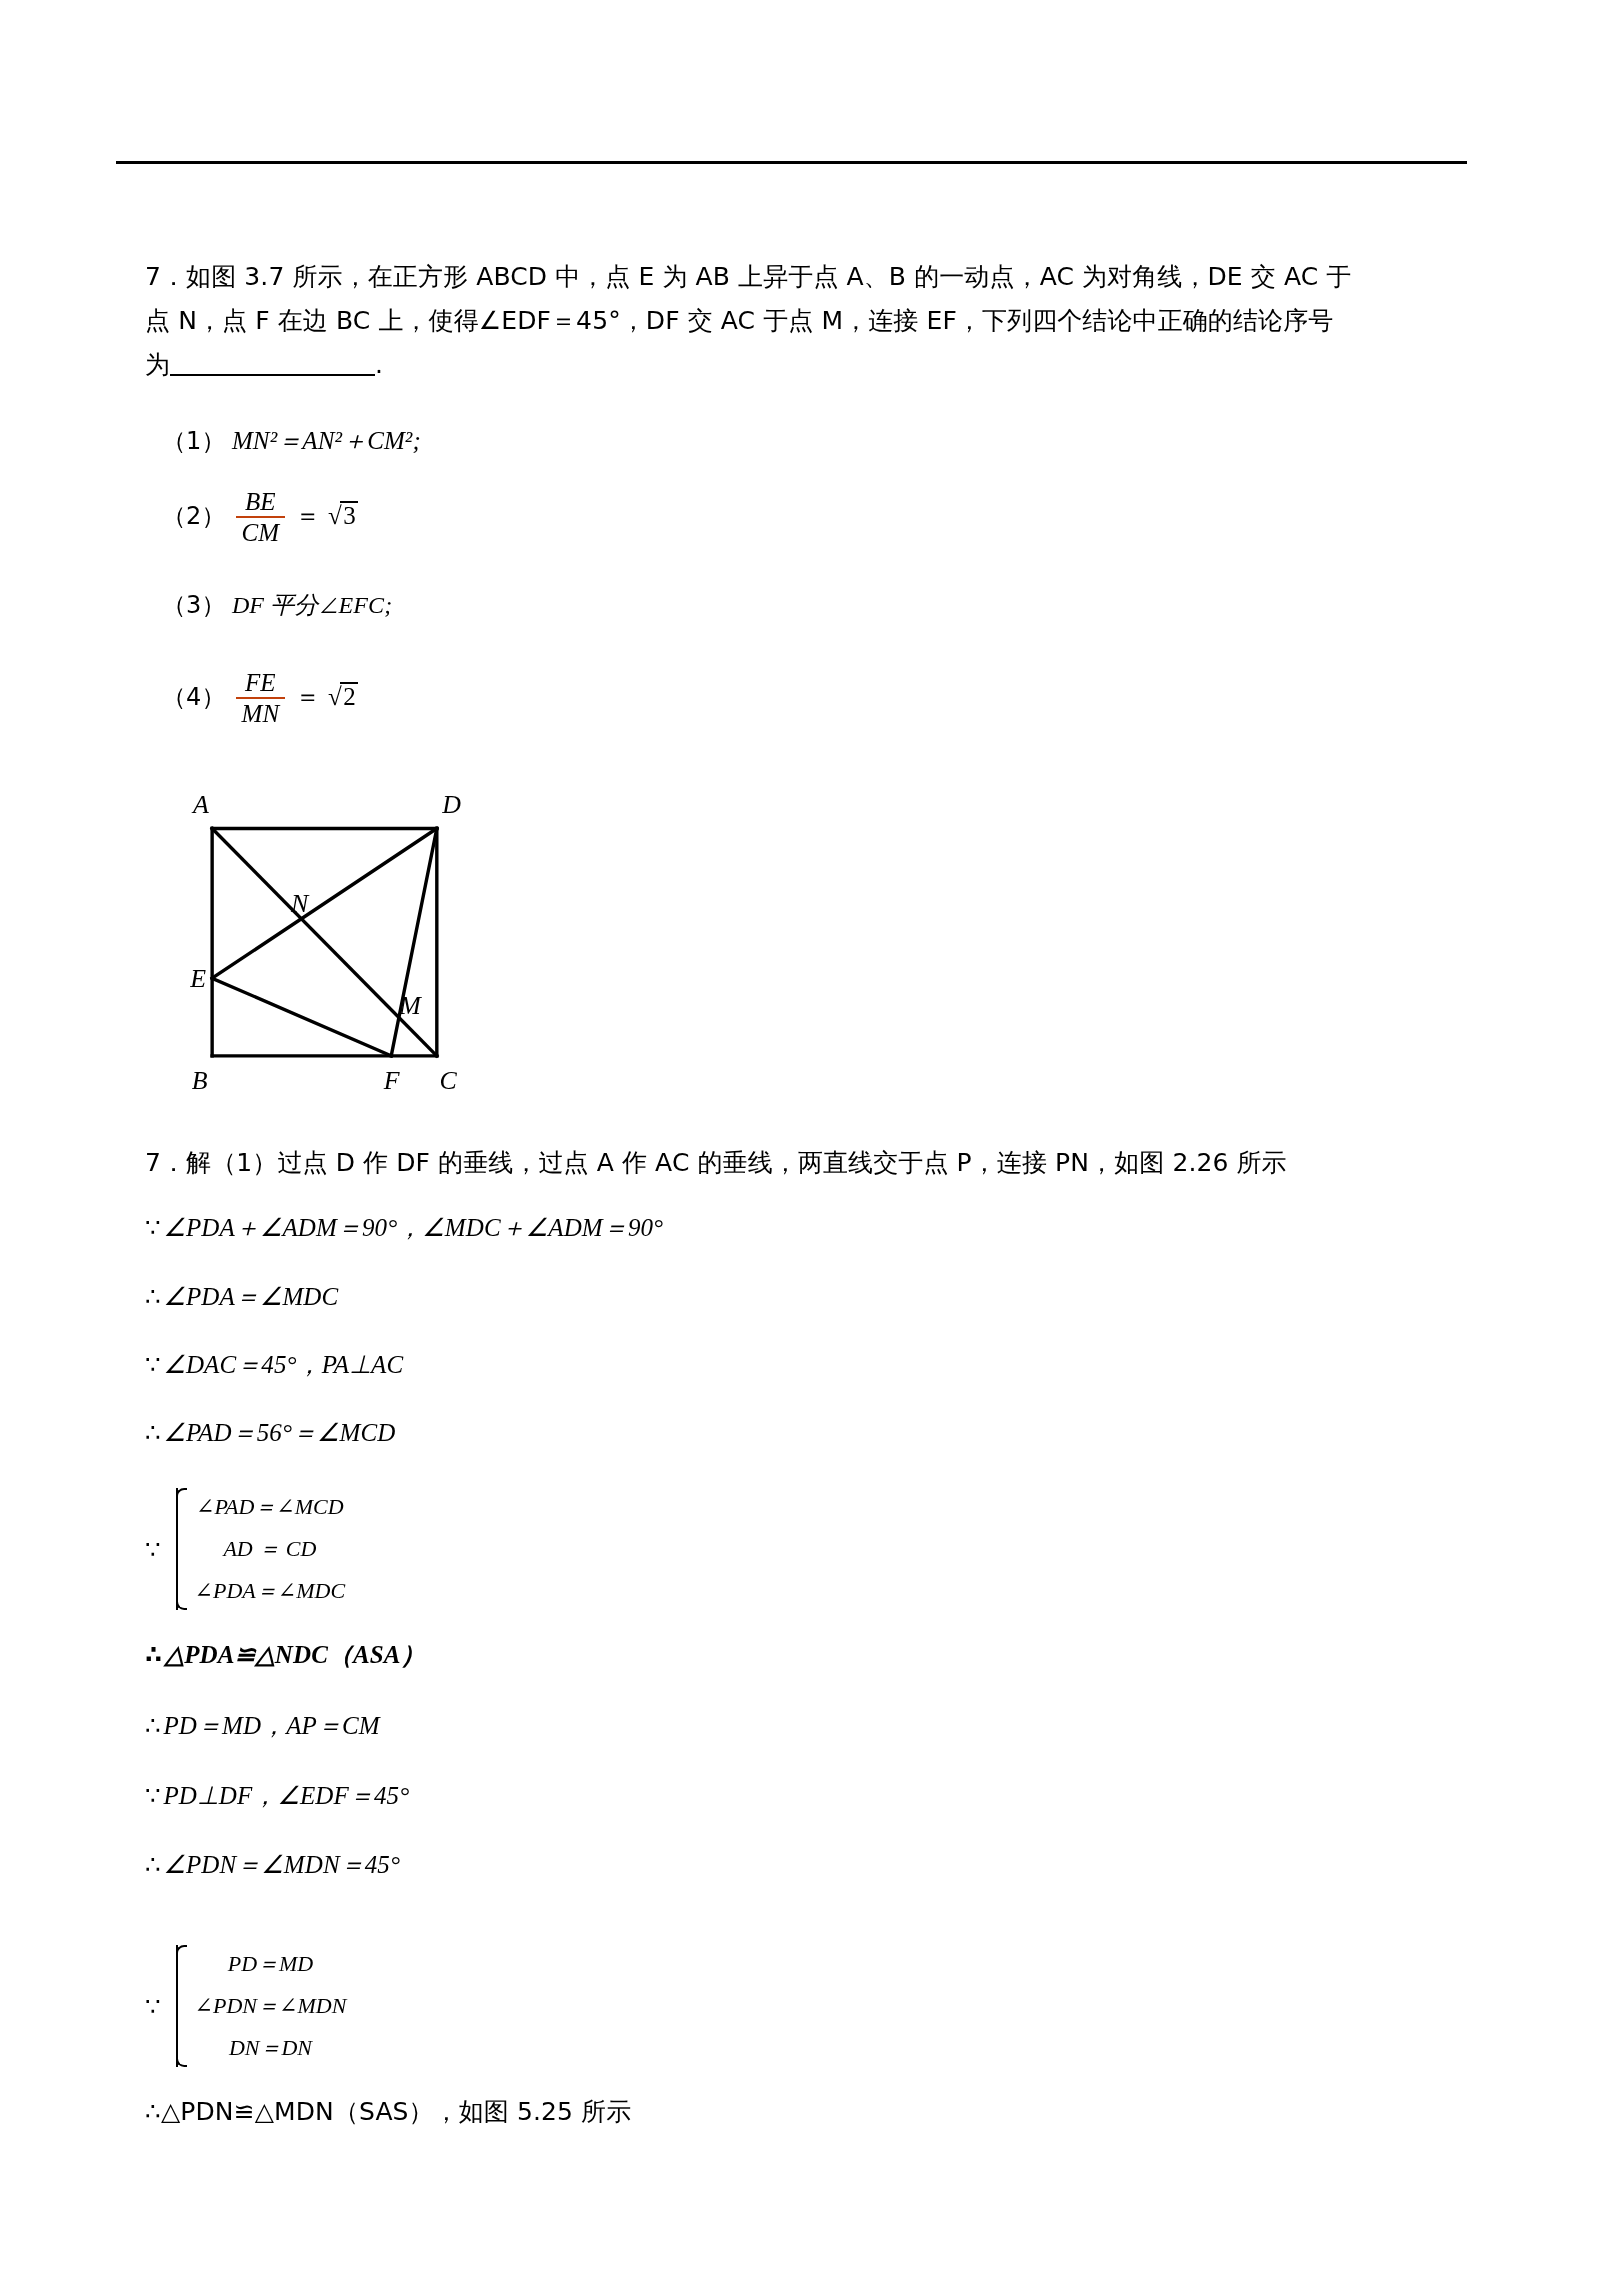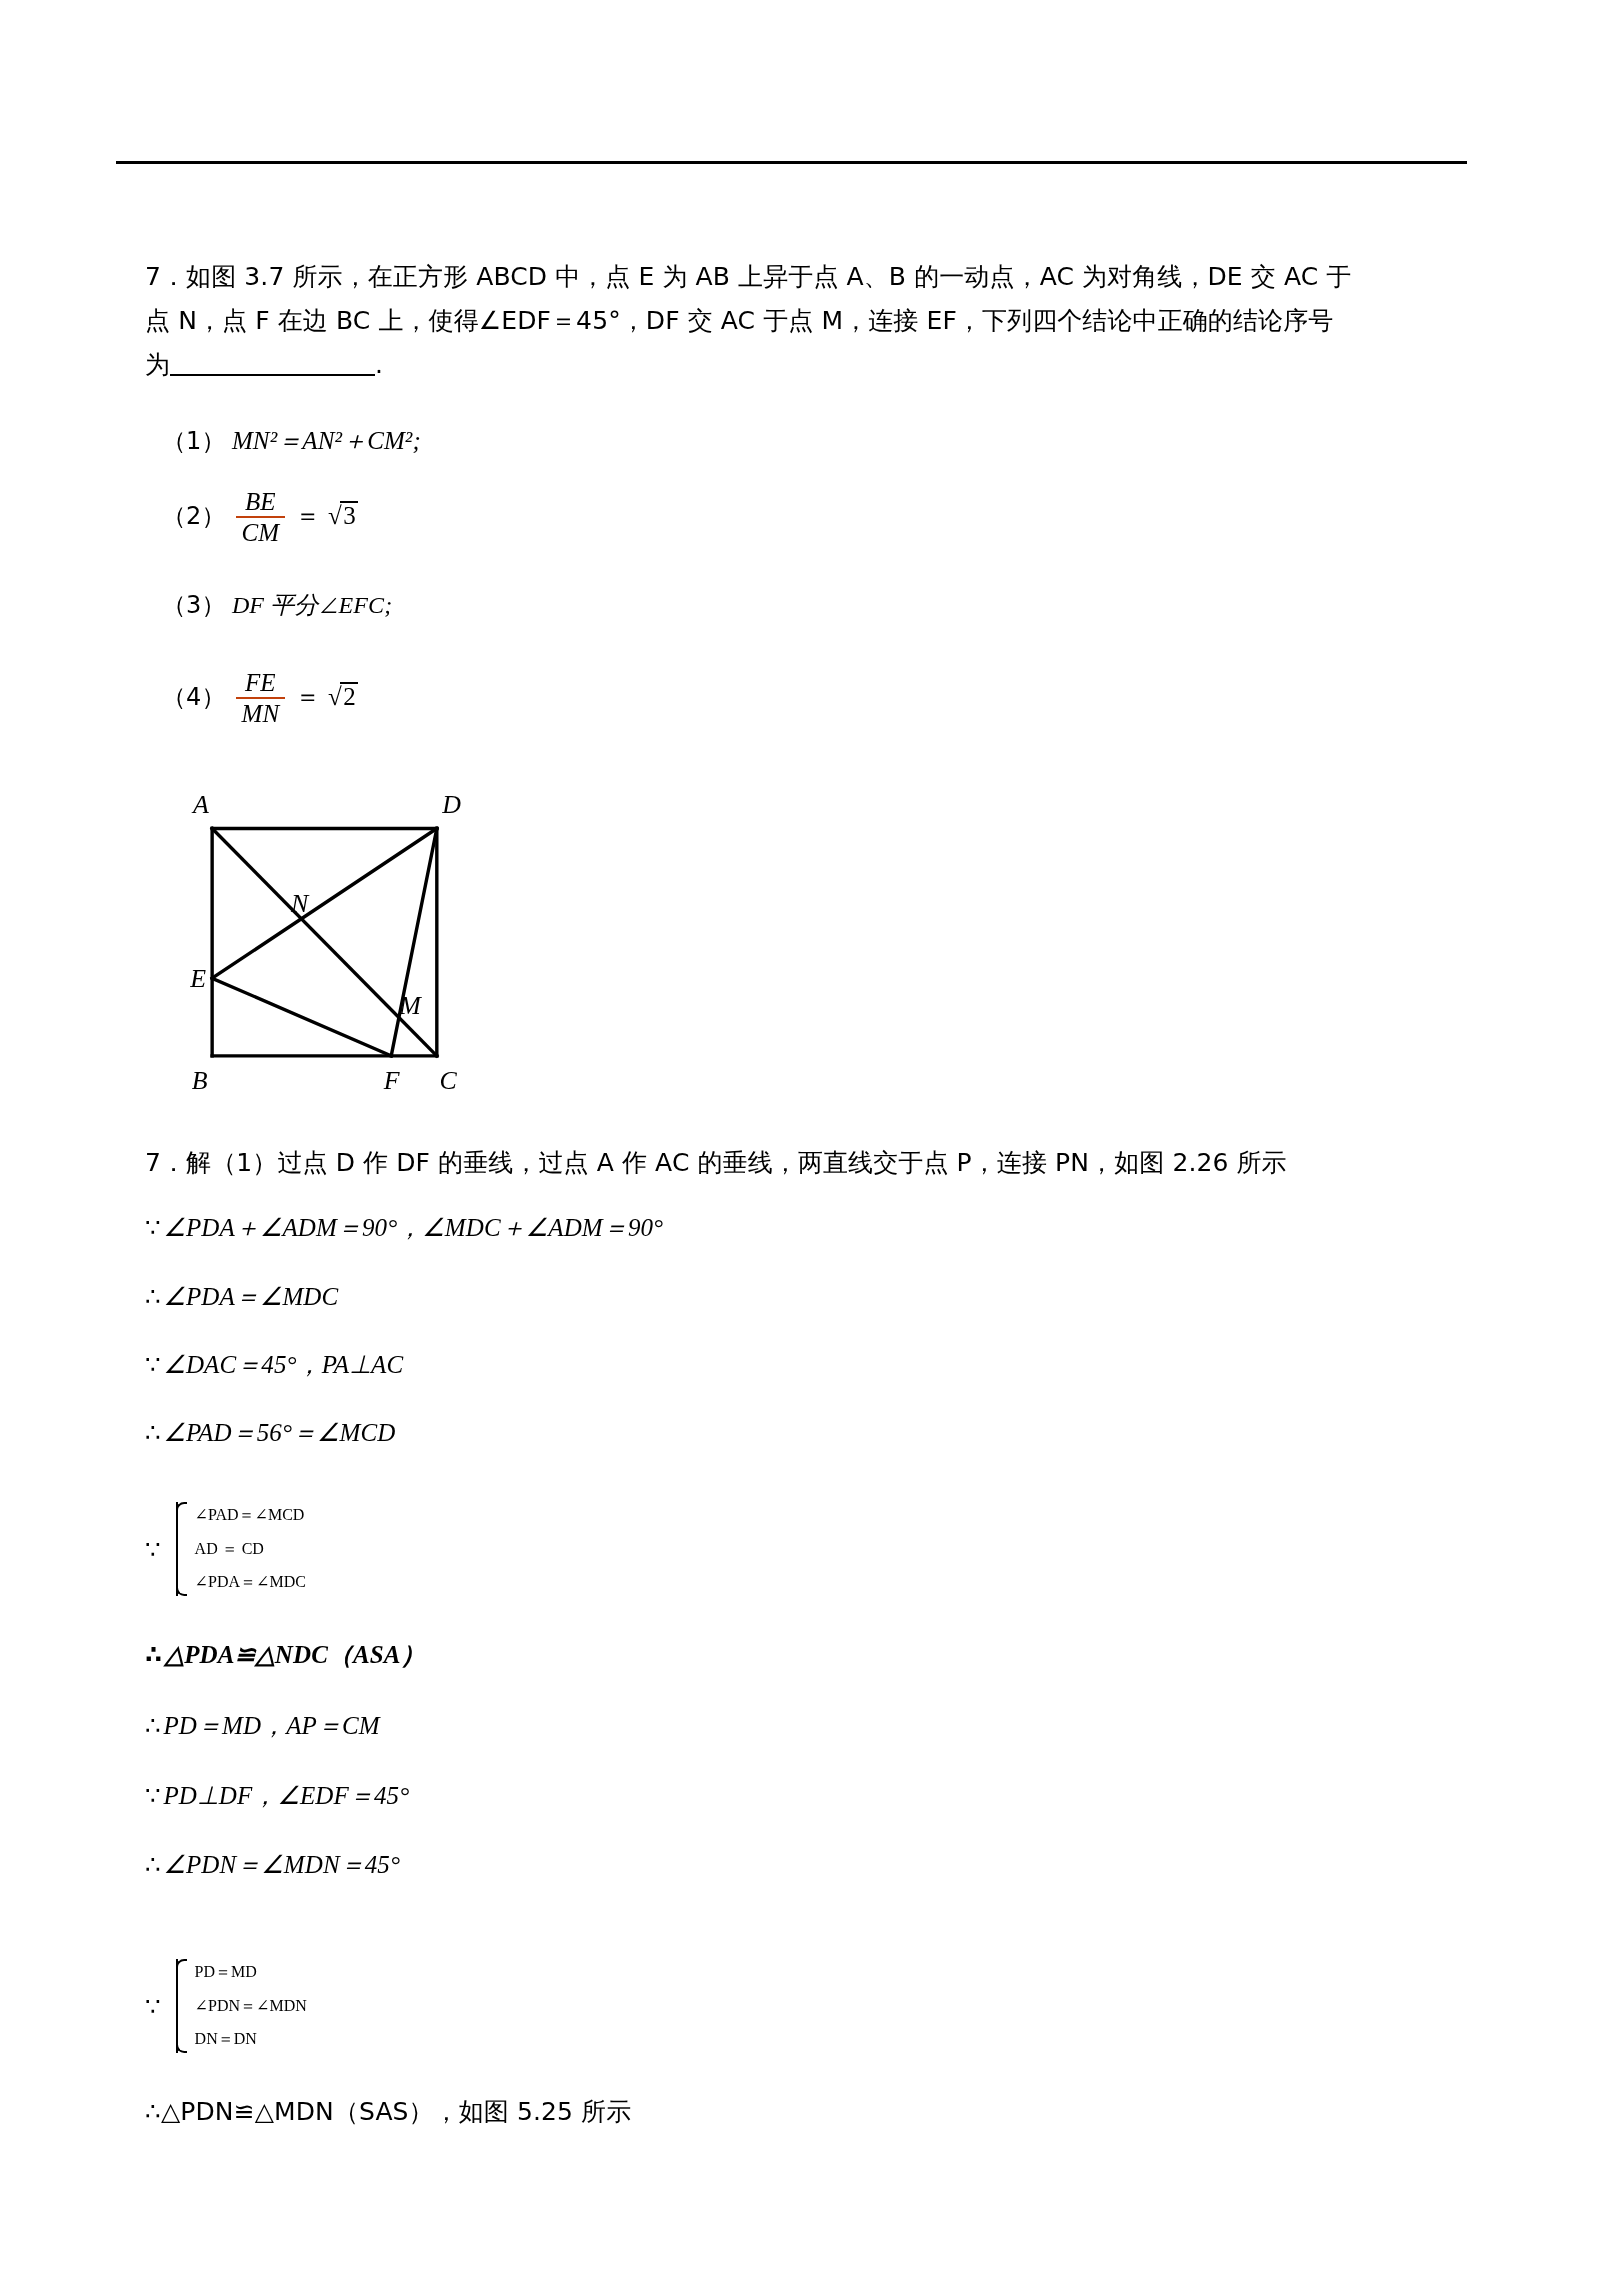--- a/index.html
+++ b/index.html
@@ -141,23 +141,25 @@
     border-left: 2px solid #000;
     border-bottom-left-radius: 8.2px;
   }
   .sysrows {
     display: flex;
     flex-direction: column;
     justify-content: center;
     padding-left: 9.5px;
   }
   .sysrows > div {
-    font-size: 16px;
+    font-size: 22px;
+    font-style: italic;
     padding: 6.1px 0;
     white-space: nowrap;
+    text-align: center;
   }
 </style>
 </head>
 <body>
 
 <div class="page">
 
   <div class="header-rule"></div>
 
   <div class="line stmt cn" style="top:254px;">7．如图 3.7 所示，在正方形 ABCD 中，点 E 为 AB 上异于点 A、B 的一动点，AC 为对角线，DE 交 AC 于</div>

